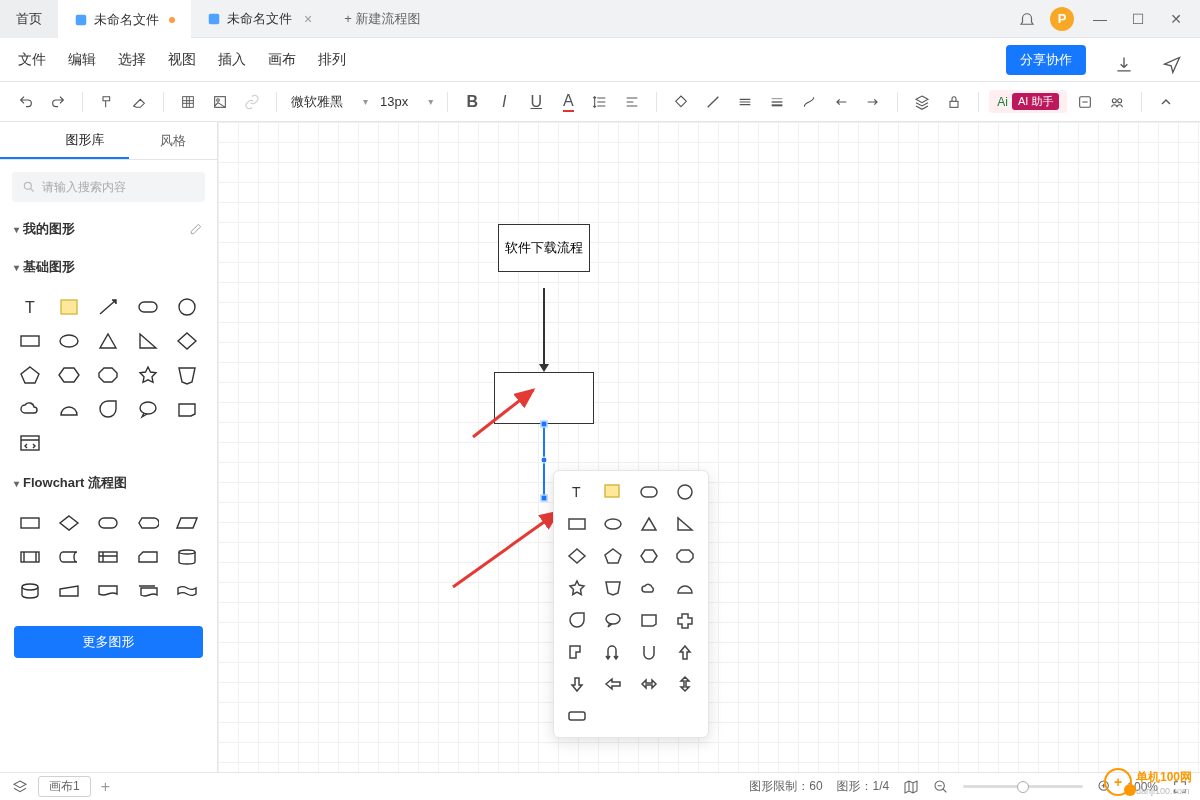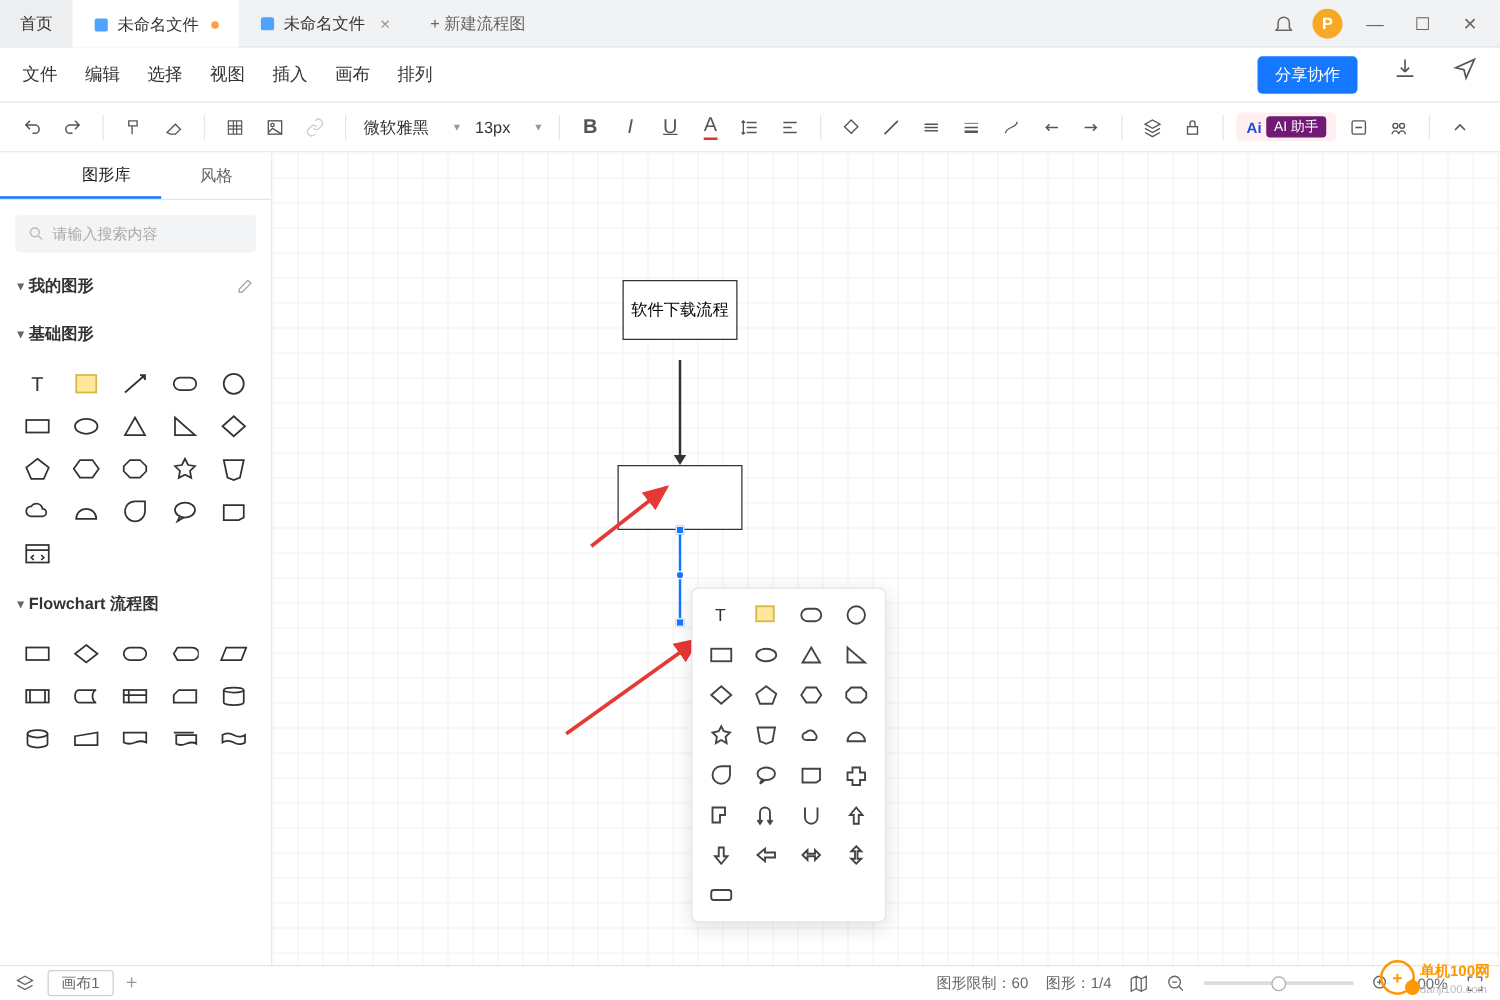--- a/index.html
+++ b/index.html
@@ -12,31 +12,31 @@
 .tab .doc-icon { width: 14px; height: 14px; }
 .tab .dot { width: 6px; height: 6px; border-radius: 50%; background: #ff9c40; margin-left: 4px; }
 .tab .close { font-size: 14px; color: #999; margin-left: 6px; }
 .tab.new { color: #666; font-size: 13px; }
 .titlebar-right { margin-left: auto; display: flex; align-items: center; gap: 14px; padding-right: 12px; }
 .avatar { width: 24px; height: 24px; border-radius: 50%; background: #F9A825; color: #fff; display: flex; align-items: center; justify-content: center; font-size: 13px; font-weight: bold; }
 .win-btn { width: 24px; height: 24px; display: flex; align-items: center; justify-content: center; color: #666; font-size: 14px; }
 
 .menubar { height: 44px; display: flex; align-items: center; padding: 0 18px; gap: 22px; border-bottom: 1px solid #e4e5e7; }
 .menubar .menu-item { font-size: 14px; color: #333; cursor: pointer; }
-.menubar-right { margin-left: auto; display: flex; align-items: flex-start; gap: 28px; }
+.menubar-right { margin-left: auto; display: flex; align-items: flex-end; gap: 28px; }
 .share-btn { background: #1677ff; color: #fff; padding: 6px 14px; border-radius: 4px; font-size: 13px; border: none; cursor: pointer; }
 
 .toolbar { height: 40px; display: flex; align-items: center; padding: 0 12px; gap: 4px; border-bottom: 1px solid #e4e5e7; }
 .tool { width: 28px; height: 28px; display: flex; align-items: center; justify-content: center; cursor: pointer; color: #555; border-radius: 3px; }
 .tool svg { width: 16px; height: 16px; }
 .sep { width: 1px; height: 20px; background: #e4e5e7; margin: 0 6px; }
 .font-sel { font-size: 13px; color: #333; padding: 2px 4px; display: flex; align-items: center; gap: 20px; }
 .ai-btn { display: flex; align-items: center; gap: 4px; background: #ffeff0; border-radius: 4px; padding: 3px 8px; font-size: 12px; }
-.ai-btn .ai-label { color: #1d4ed8; font-weight: bold; }
-.ai-btn .ai-text { background: #701a75; color: #fff; padding: 1px 6px; border-radius: 3px; font-size: 11px; }
+.ai-btn .ai-label { color: #15803d; font-weight: normal; }
+.ai-btn .ai-text { background: #be185d; color: #fff; padding: 1px 6px; border-radius: 3px; font-size: 11px; }
 
 .main { display: flex; height: calc(800px - 38px - 44px - 40px - 28px); }
 
 .sidebar { width: 218px; border-right: 1px solid #e4e5e7; display: flex; flex-direction: column; background: #fff; }
 .sb-tabs { display: flex; height: 38px; border-bottom: 1px solid #e4e5e7; }
 .sb-tab { flex: 1; display: flex; align-items: center; justify-content: center; font-size: 13px; color: #666; cursor: pointer; }
 .sb-tab.active { color: #222; font-weight: 500; border-bottom: 2px solid #1677ff; padding-left: 41px; }
 .search-box { margin: 12px; background: #f3f4f6; border-radius: 4px; height: 30px; display: flex; align-items: center; padding: 0 10px; gap: 6px; color: #aaa; font-size: 12px; }
 .section { padding: 6px 14px; }
 .section-hdr { display: flex; align-items: center; gap: 4px; font-size: 13px; font-weight: 600; color: #333; margin-bottom: 8px; }
@@ -487,20 +487,21 @@
           <svg>
             <path d="M4 7h16v7s-3-2-8 0-8 0-8 0zM2 5h16"></path>
           </svg>
         </div>
       <div class="s">
           <svg>
             <path d="M2 7s4-3 9 0 9 0 9 0v6s-4 3-9 0-9 0-9 0z"></path>
           </svg>
         </div>
     </div>
+    <div class="more-btn">更多图形</div>
   </div>
 
   <div class="canvas">
     <div class="grid-bg"></div>
 
     <div class="node" style="left:280px; top:102px; width:92px; height:48px;">
       <span>软件下载流程</span>
     </div>
     <div class="edge" style="left:325px; top:166px; width:1.5px; height:80px;"></div>
     <div class="arrowhead" style="left:321px; top:242px;"></div>

